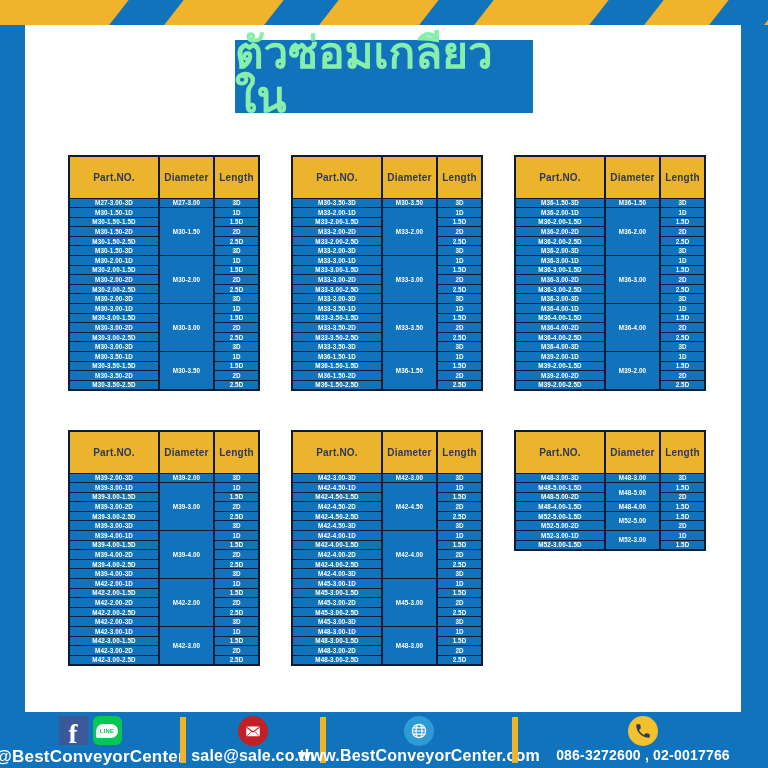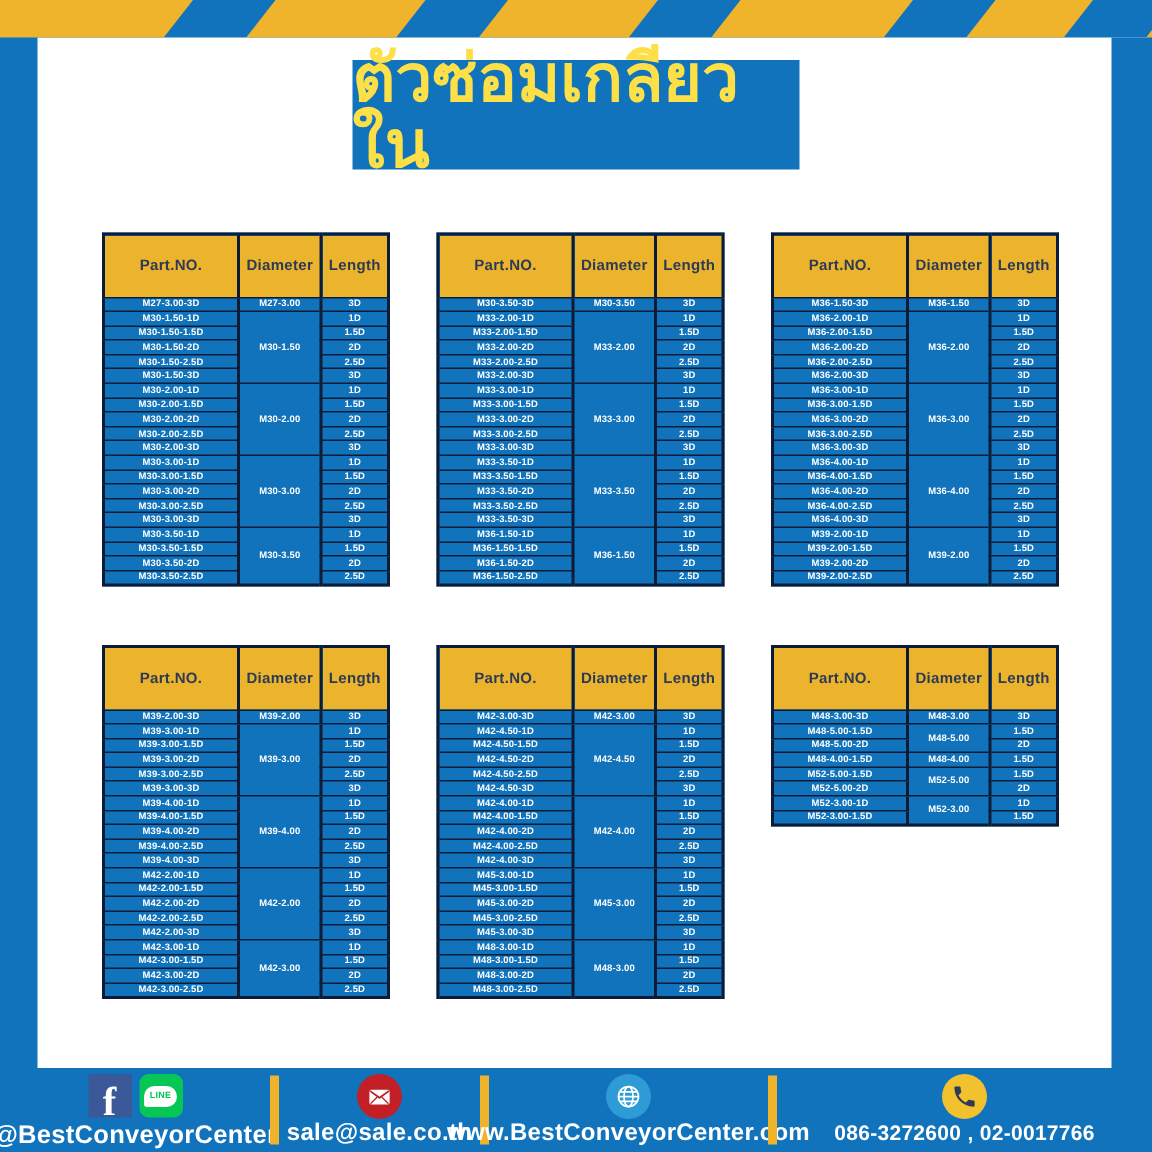--- a/index.html
+++ b/index.html
@@ -16,21 +16,21 @@
   .stripe { height:140%; background:#EFB32C; transform:skewX(-38deg); flex:none; }
   .side-bar { position:absolute; top:25px; height:687px; background:#1173BC; }
   .side-bar.left  { left:0; width:25px; }
   .side-bar.right { left:741px; width:27px; }
 
   
   .banner {
     position:absolute; top:40px; left:235px; width:298px; height:73px;
     background:#1173BC; display:flex; align-items:center; justify-content:center;
   }
-  .banner span { color:#fde047; font-size:44px; font-weight:bold; line-height:1; padding-bottom:4px; }
+  .banner span { color:#86efac; font-size:44px; font-weight:bold; line-height:1; padding-bottom:4px; }
 
   
   .ptable {
     position:absolute; border-collapse:collapse; table-layout:fixed; width:190px;
     background:#1173BC; border:2.5px solid #0D1C36;
   }
   .ptable th, .ptable td {
     border:1.5px solid #0D1C36; border-left-width:2.5px; border-right-width:2.5px;
     text-align:center; vertical-align:middle; padding:0; overflow:hidden; white-space:nowrap;
   }

